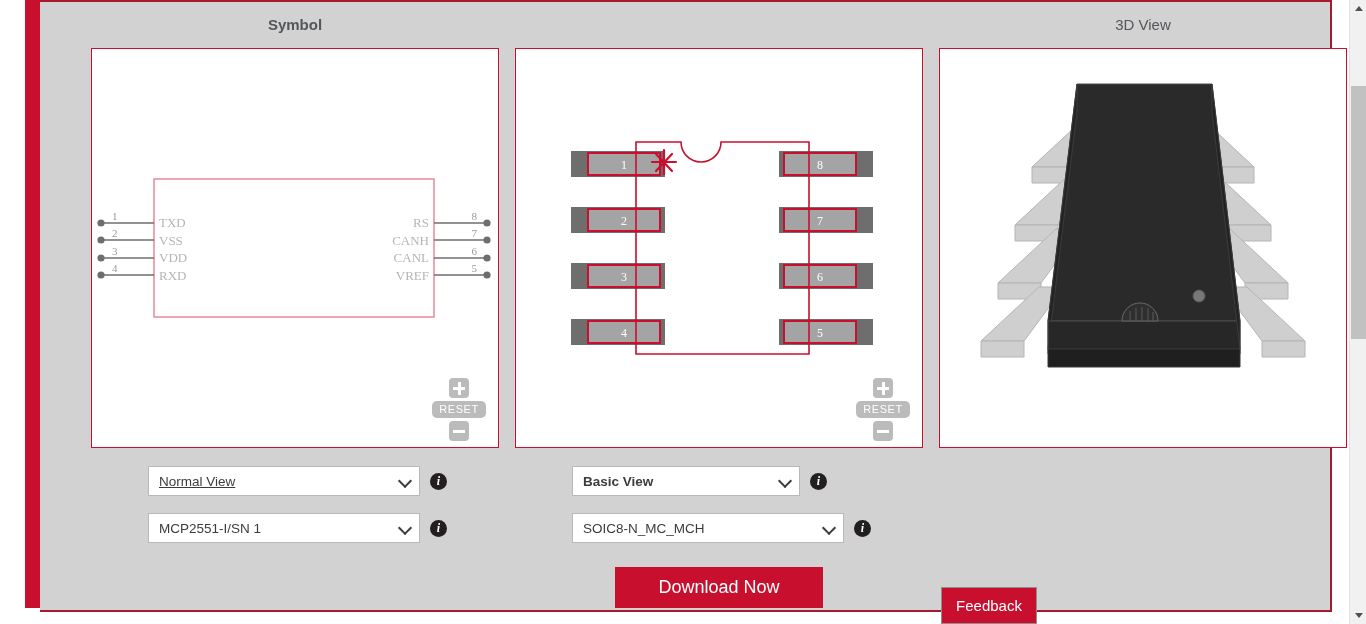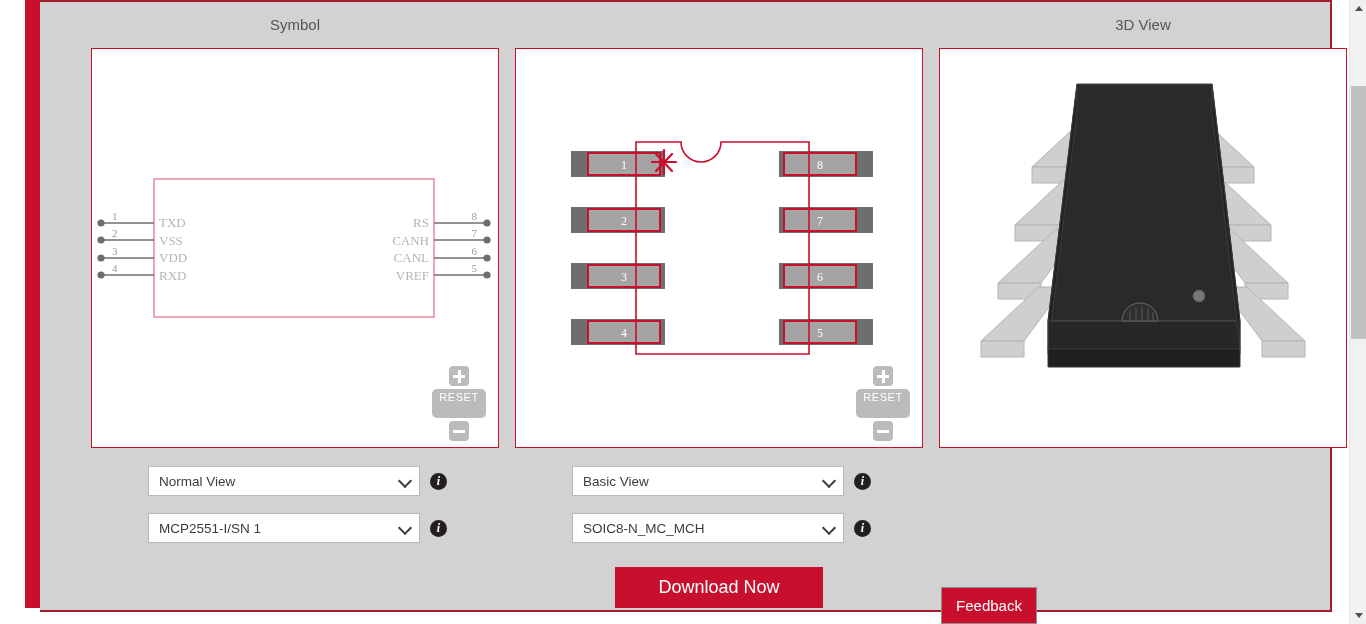--- a/index.html
+++ b/index.html
@@ -44,21 +44,21 @@
 
   
   .col-header {
     position: absolute;
     top: 14px;
     font-size: 15px;
     color: #53565A;
     text-align: center;
     font-weight: normal;
   }
-  #hdr-symbol   { left: 50px;  width: 410px; }
+  #hdr-symbol   { left: 50px;  width: 410px; font-weight: bold; }
   #hdr-footprint{ left: 474px; width: 410px; }
   #hdr-3d       { left: 898px; width: 410px; }
 
   
   .viewer {
     position: absolute;
     top: 46px;
     height: 400px;
     background: #ffffff;
     border: 1px solid #C8102E;
@@ -99,21 +99,21 @@
     left: 8.5px; top: 4px;
     width: 3px; height: 13px;
     background: #ffffff;
   }
   .zoom-reset {
     background: #BBBBBB;
     border-radius: 5px;
     color: #ffffff;
     font-size: 11px;
     letter-spacing: 0.6px;
-    padding: 2px 7px 15px 7px;
+    padding: 2px 7px 3px 7px;
     cursor: pointer;
     font-family: "Liberation Sans", sans-serif;
   }
 
   
   .sym-svg, .fp-svg, .m3d-svg { display:block; }
 
   
   .select-row {
     position: absolute;
@@ -418,37 +418,37 @@
           <line x1="202" y1="258" x2="202" y2="272"></line>
           <line x1="208" y1="259" x2="208" y2="272"></line>
           <line x1="213" y1="263" x2="213" y2="272"></line>
         </g>
 
         <circle cx="259" cy="247" r="6" fill="#777777" stroke="#5A5A5A" stroke-width="1"></circle>
       </svg>
     </div>
 
     <div class="select-row" style="left:108px; top:464px;">
-      <div class="ui-select" style="width:272px;">
+      <div class="ui-select" style="width:272px;text-decoration:underline;">
         <span>Normal View</span>
         <span class="chev"></span>
       </div>
       <div class="info-icon">i</div>
     </div>
 
     <div class="select-row" style="left:108px; top:511px;justify-content:space-between;">
       <div class="ui-select" style="width:272px;">
         <span>MCP2551-I/SN 1</span>
         <span class="chev"></span>
       </div>
       <div class="info-icon">i</div>
     </div>
 
     <div class="select-row" style="left:532px; top:464px;">
-      <div class="ui-select" style="width:272px;">
+      <div class="ui-select" style="width:228px;font-weight:bold;">
         <span>Basic View</span>
         <span class="chev"></span>
       </div>
       <div class="info-icon">i</div>
     </div>
 
     <div class="select-row" style="left:532px; top:511px;justify-content:flex-end;">
       <div class="ui-select" style="width:272px;">
         <span>SOIC8-N_MC_MCH</span>
         <span class="chev"></span>

